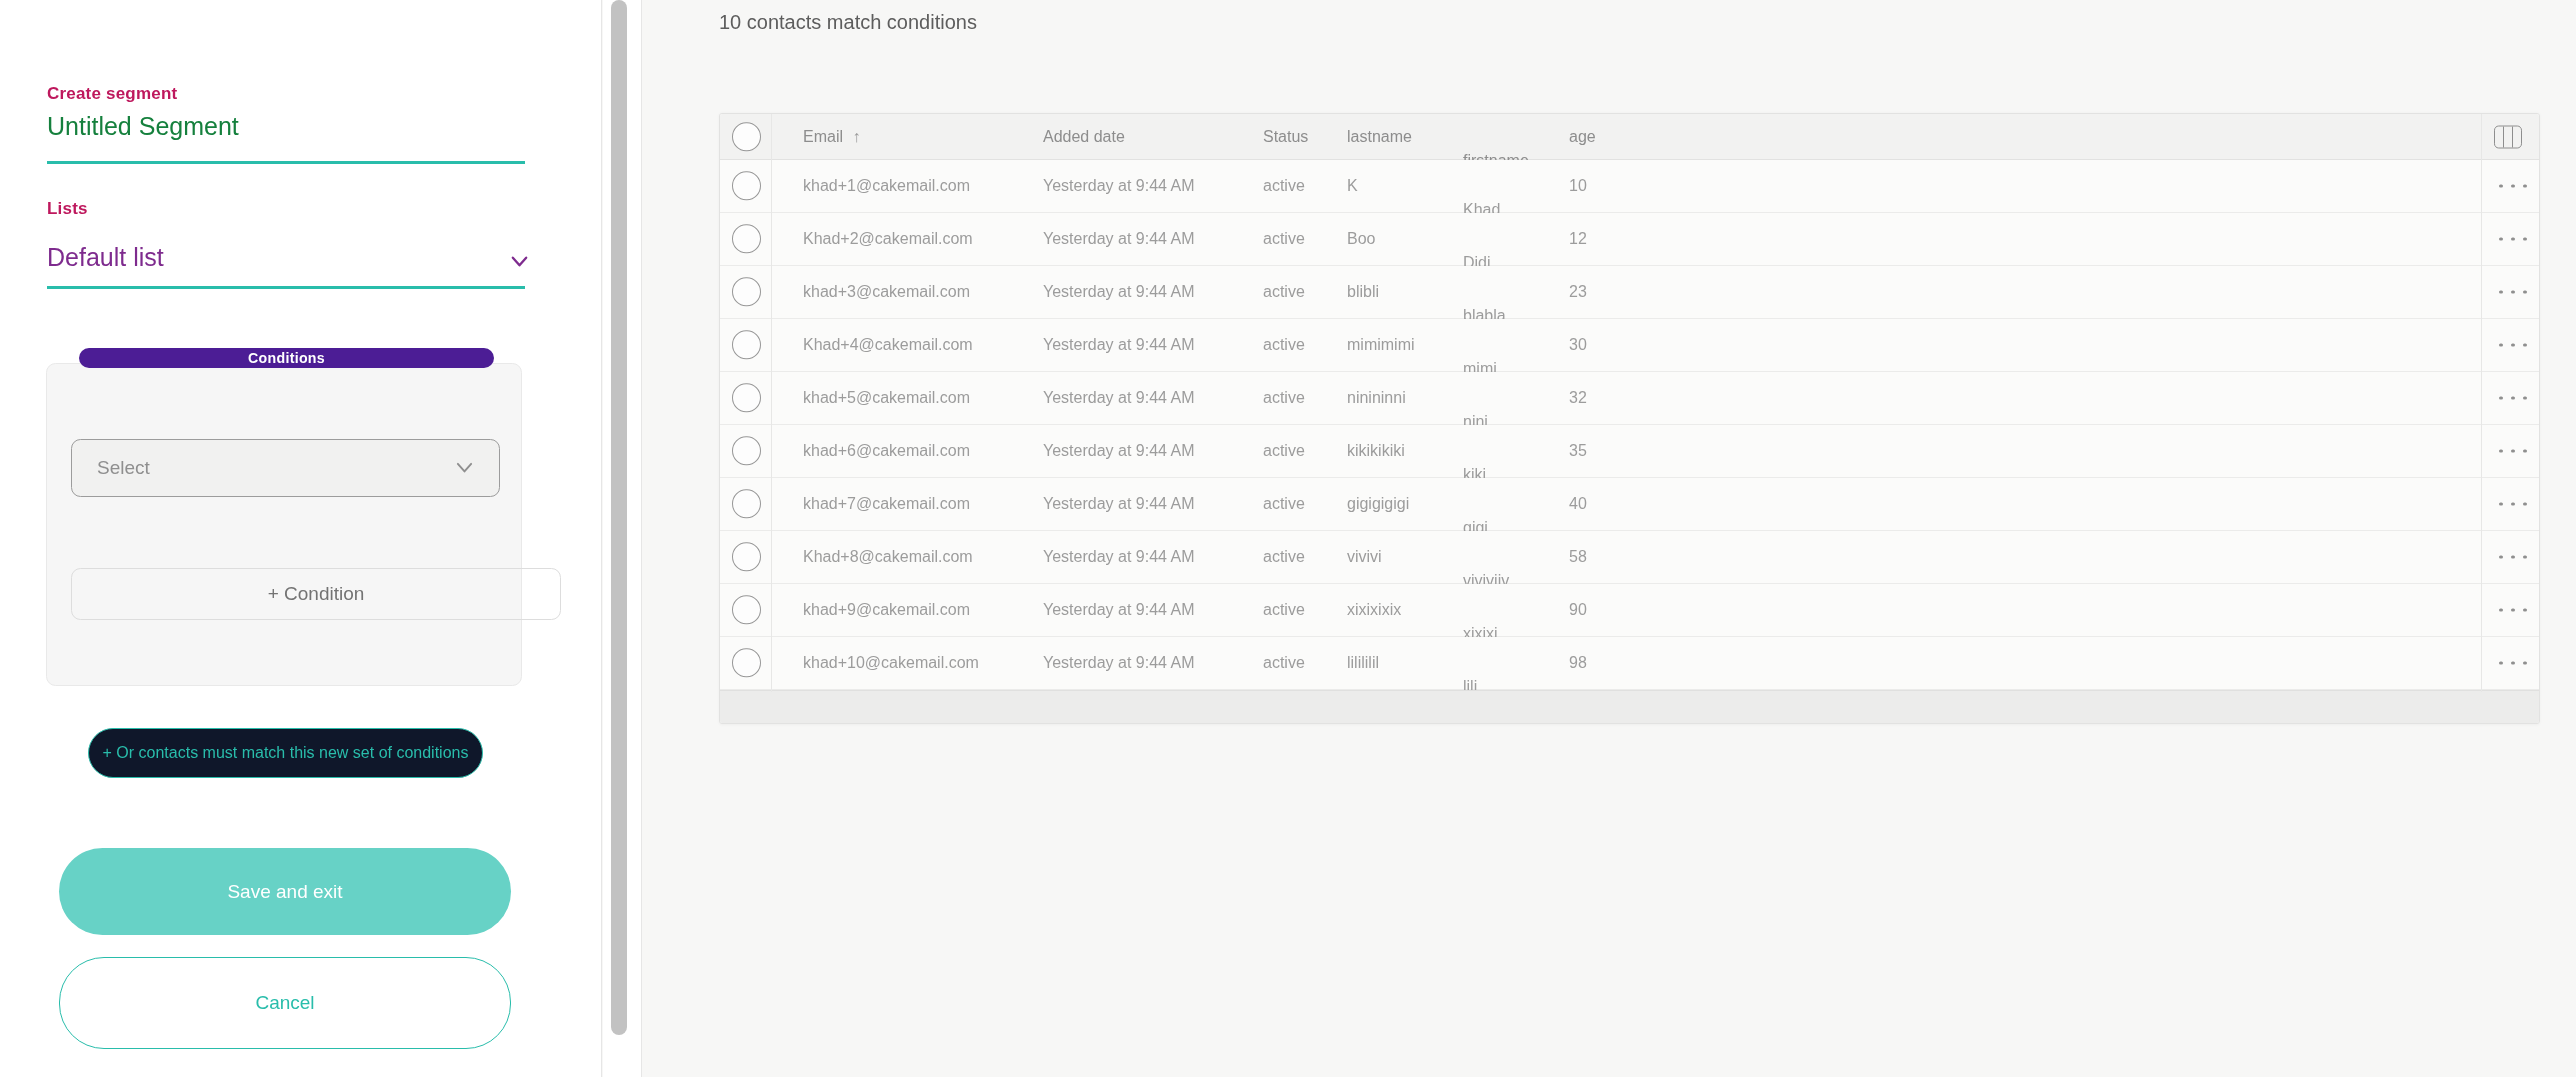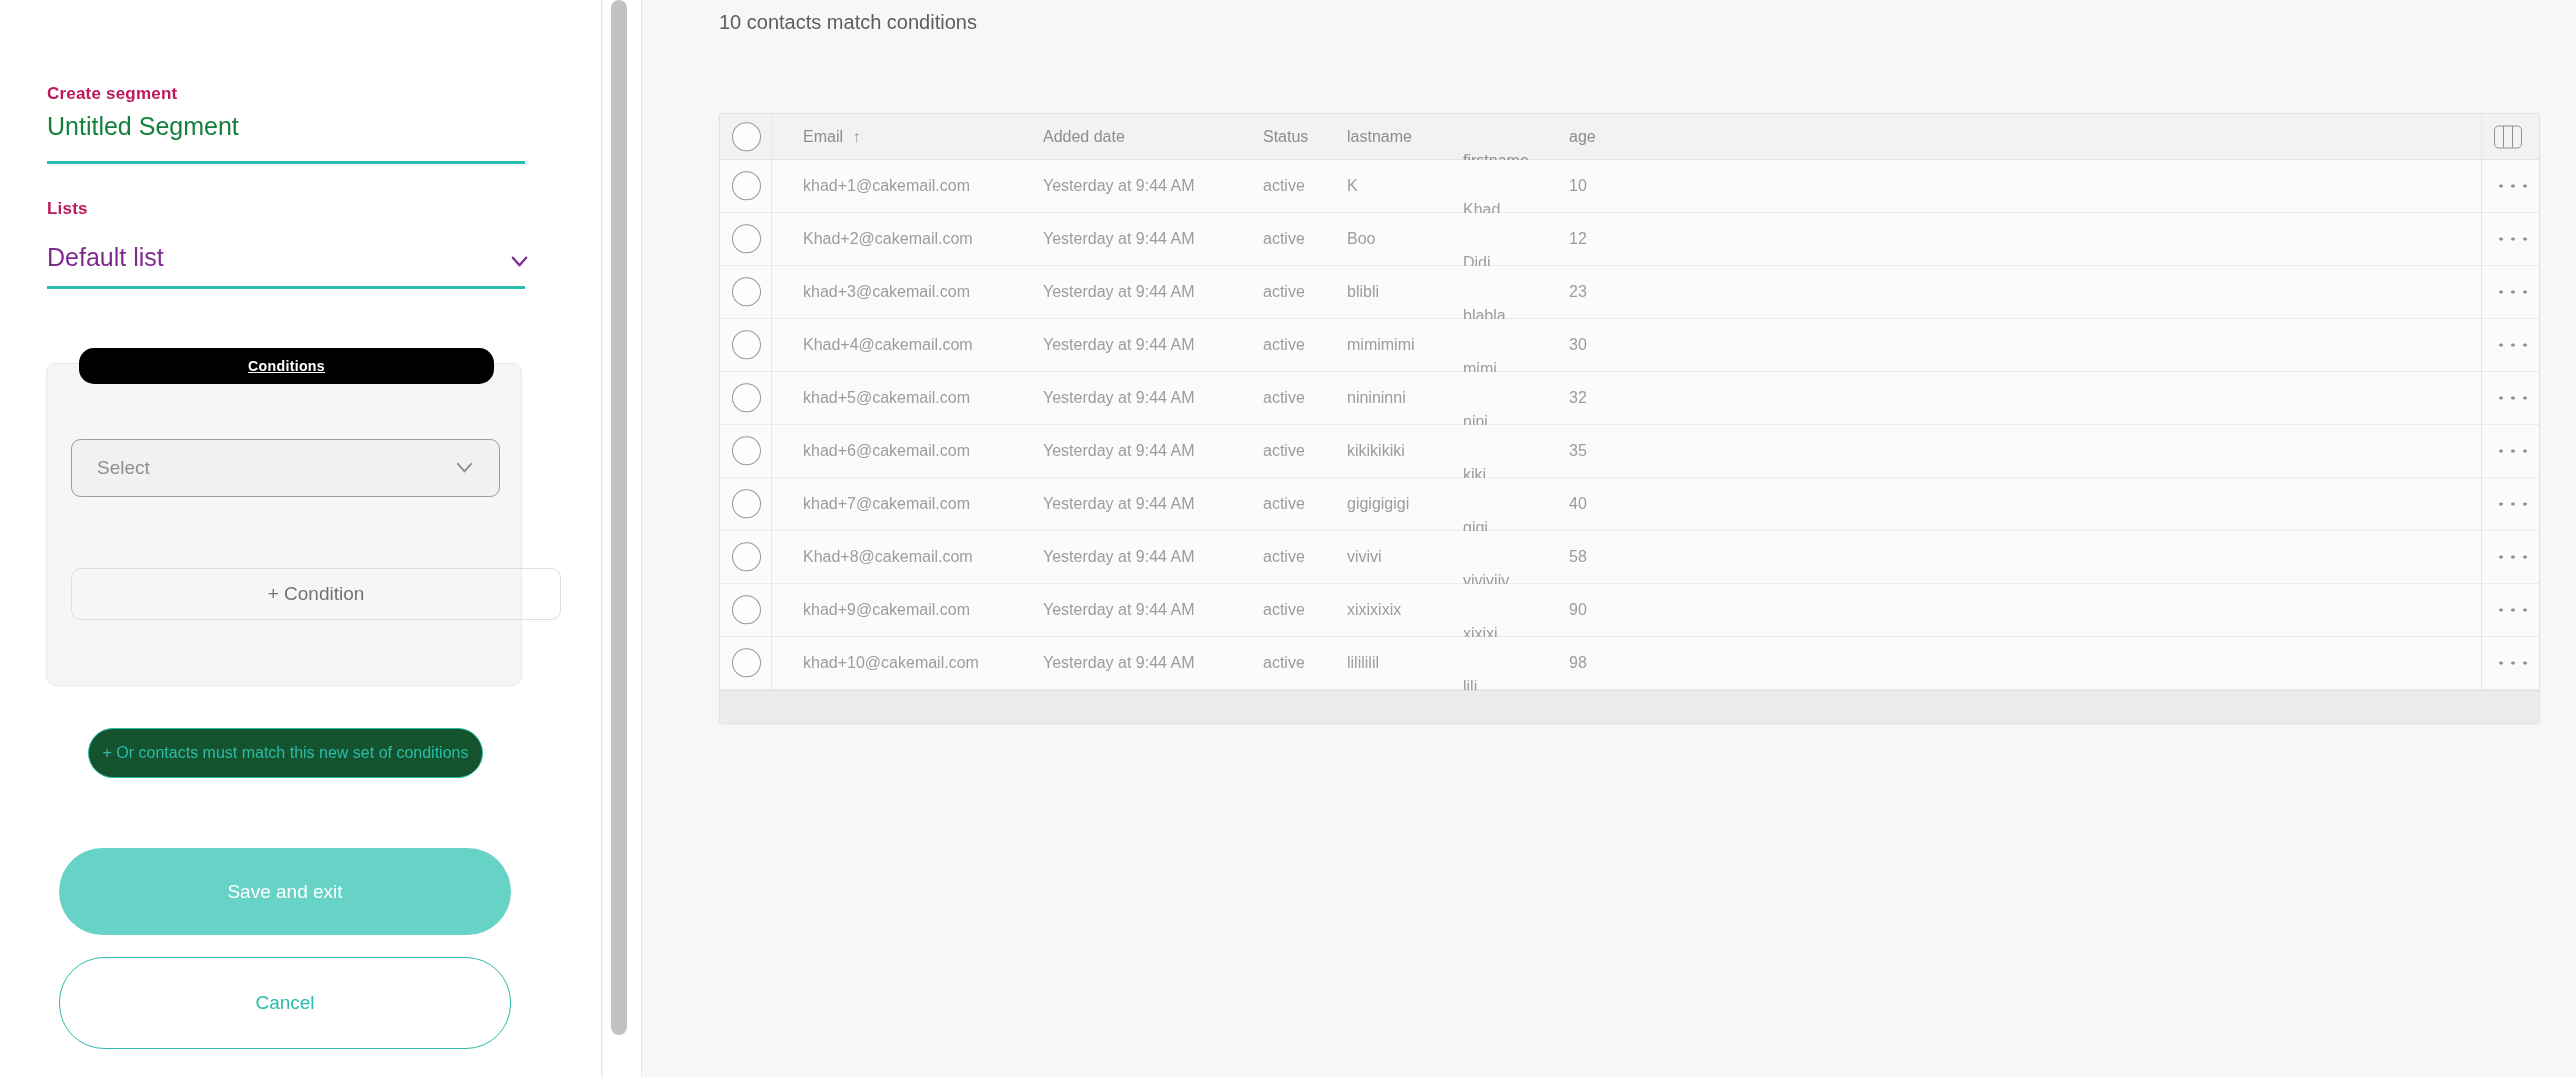--- a/index.html
+++ b/index.html
@@ -29,41 +29,41 @@
   }
   .list-value { color:#7e2b8e; font-weight:500; }
   .chevron-purple {
     position:absolute; left:509px; top:251px; width:21px; height:21px;
   }
   .cond-panel {
     position:absolute; left:46px; top:363px; width:476px; height:323px;
     background:#f6f6f6; border:0.9px solid #e9e9e9; border-radius:9.5px;
   }
   .cond-pill {
-    position:absolute; left:79px; top:348px; width:415px; height:36px;
-    background:#000000; border-radius:15px;
-    display:flex; align-items:center; justify-content:center;
-    color:#ffffff; font-size:14.2px; font-weight:700; letter-spacing:0.3px;text-decoration:underline;
+    position:absolute; left:79px; top:348px; width:415px; height:20px;
+    background:#4c1d95; border-radius:15px;
+    display:flex; align-items:center; justify-content:center;
+    color:#ffffff; font-size:14.2px; font-weight:700; letter-spacing:0.3px;
   }
   .select-box {
     position:absolute; left:71px; top:439px; width:429px; height:58px;
     background:#f1f1f0; border:1.9px solid #9c9c9c; border-radius:9.5px;
     display:flex; align-items:center; justify-content:space-between;
     padding:16px 25px; cursor:pointer;
   }
   .select-box .sel-text { font-size:19px; color:#8f8f8f; }
   .add-cond-btn {
     position:absolute; left:71px; top:568px; width:490px; height:52px;
     background:transparent; border:1.9px solid #dddddd; border-radius:9.5px;
     display:flex; align-items:center; justify-content:center;
     font-size:19px; color:#737373; cursor:pointer;
   }
   .or-btn {
     position:absolute; left:88px; top:728px; width:395px; height:50px;
-    background:#14532d; border:1.9px solid #29bdab; border-radius:26px;
+    background:#0f172a; border:1.9px solid #29bdab; border-radius:26px;
     display:flex; align-items:center; justify-content:center;
     font-size:16px; color:#29bdab; cursor:pointer;
   }
   .save-btn {
     position:absolute; left:59px; top:848px; width:452px; height:87px;
     background:#67d2c6; border:none; border-radius:44px;
     display:flex; align-items:center; justify-content:center;
     font-size:19px; color:#ffffff; cursor:pointer;
   }
   .cancel-btn {

